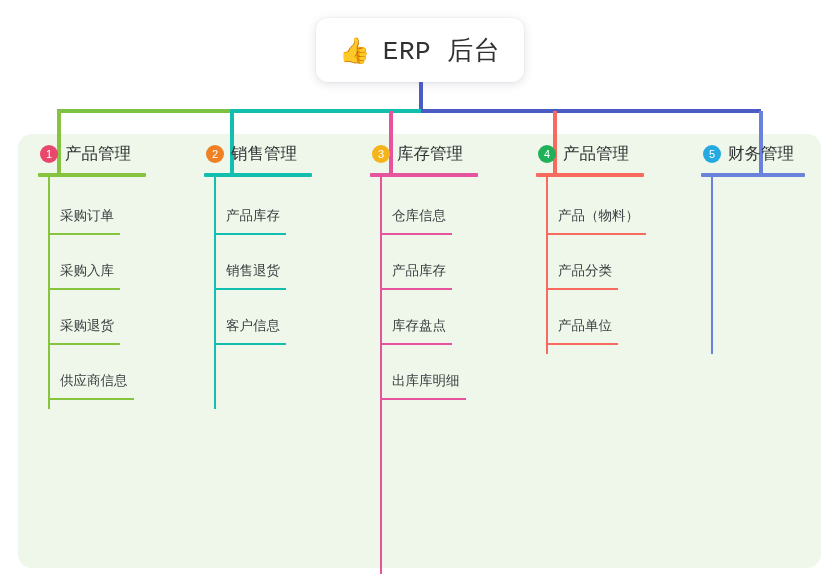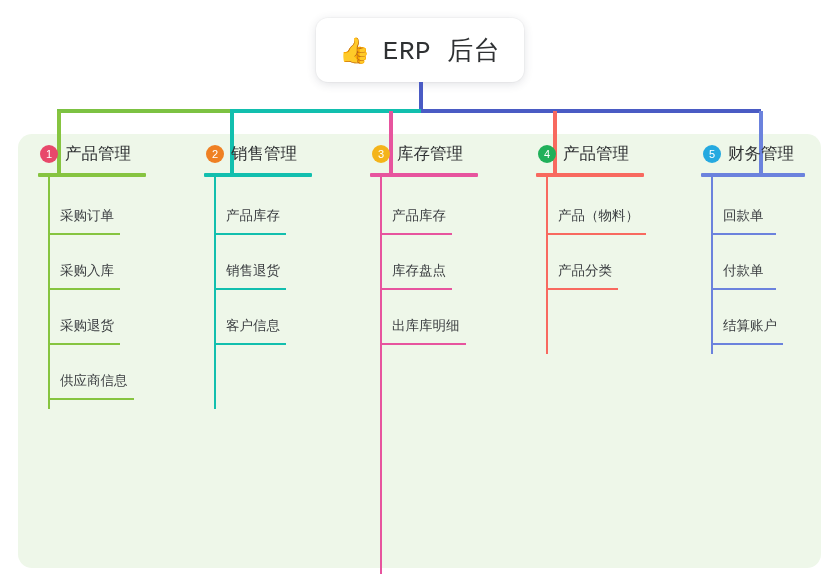--- a/index.html
+++ b/index.html
@@ -131,20 +131,24 @@
       </div>
       <div class="col" style="left: 370px; top: 140px;">
         <div class="col-head">
           <span class="badge" style="background: rgb(244, 180, 26);">3</span>
           <span class="col-title">库存管理</span>
         </div>
         <div class="col-rule" style="width: 108px; background: rgb(231, 84, 158);"></div>
         <div class="spine" style="left: 10px; height: 397px; background: rgb(231, 84, 158);"></div>
         <div class="leaves">
           <div class="leaf">
+            <span class="leaf-label">仓库信息</span>
+            <div class="leaf-rule" style="width: 72px; background: rgb(231, 84, 158);"></div>
+          </div>
+          <div class="leaf">
             <span class="leaf-label">产品库存</span>
             <div class="leaf-rule" style="width: 72px; background: rgb(231, 84, 158);"></div>
           </div>
           <div class="leaf">
             <span class="leaf-label">库存盘点</span>
             <div class="leaf-rule" style="width: 72px; background: rgb(231, 84, 158);"></div>
           </div>
           <div class="leaf">
             <span class="leaf-label">出库库明细</span>
             <div class="leaf-rule" style="width: 86px; background: rgb(231, 84, 158);"></div>
@@ -160,39 +164,29 @@
         <div class="spine" style="left: 10px; height: 177px; background: rgb(248, 105, 95);"></div>
         <div class="leaves">
           <div class="leaf">
             <span class="leaf-label">产品（物料）</span>
             <div class="leaf-rule" style="width: 100px; background: rgb(248, 105, 95);"></div>
           </div>
           <div class="leaf">
             <span class="leaf-label">产品分类</span>
             <div class="leaf-rule" style="width: 72px; background: rgb(248, 105, 95);"></div>
           </div>
+          <div class="leaf">
+            <span class="leaf-label">产品单位</span>
+            <div class="leaf-rule" style="width: 72px; background: rgb(248, 105, 95);"></div>
+          </div>
         </div>
       </div>
       <div class="col" style="left: 701px; top: 140px;">
         <div class="col-head">
           <span class="badge" style="background: rgb(37, 169, 224);">5</span>
           <span class="col-title">财务管理</span>
         </div>
         <div class="col-rule" style="width: 104px; background: rgb(107, 130, 221);"></div>
         <div class="spine" style="left: 10px; height: 177px; background: rgb(107, 130, 221);"></div>
-        <div class="leaves">
-          <div class="leaf">
-            <span class="leaf-label">回款单</span>
-            <div class="leaf-rule" style="width: 65px; background: rgb(107, 130, 221);"></div>
-          </div>
-          <div class="leaf">
-            <span class="leaf-label">付款单</span>
-            <div class="leaf-rule" style="width: 65px; background: rgb(107, 130, 221);"></div>
-          </div>
-          <div class="leaf">
-            <span class="leaf-label">结算账户</span>
-            <div class="leaf-rule" style="width: 72px; background: rgb(107, 130, 221);"></div>
-          </div>
-        </div>
       </div>
     </div>
 
 </div>
 
 </body></html>

